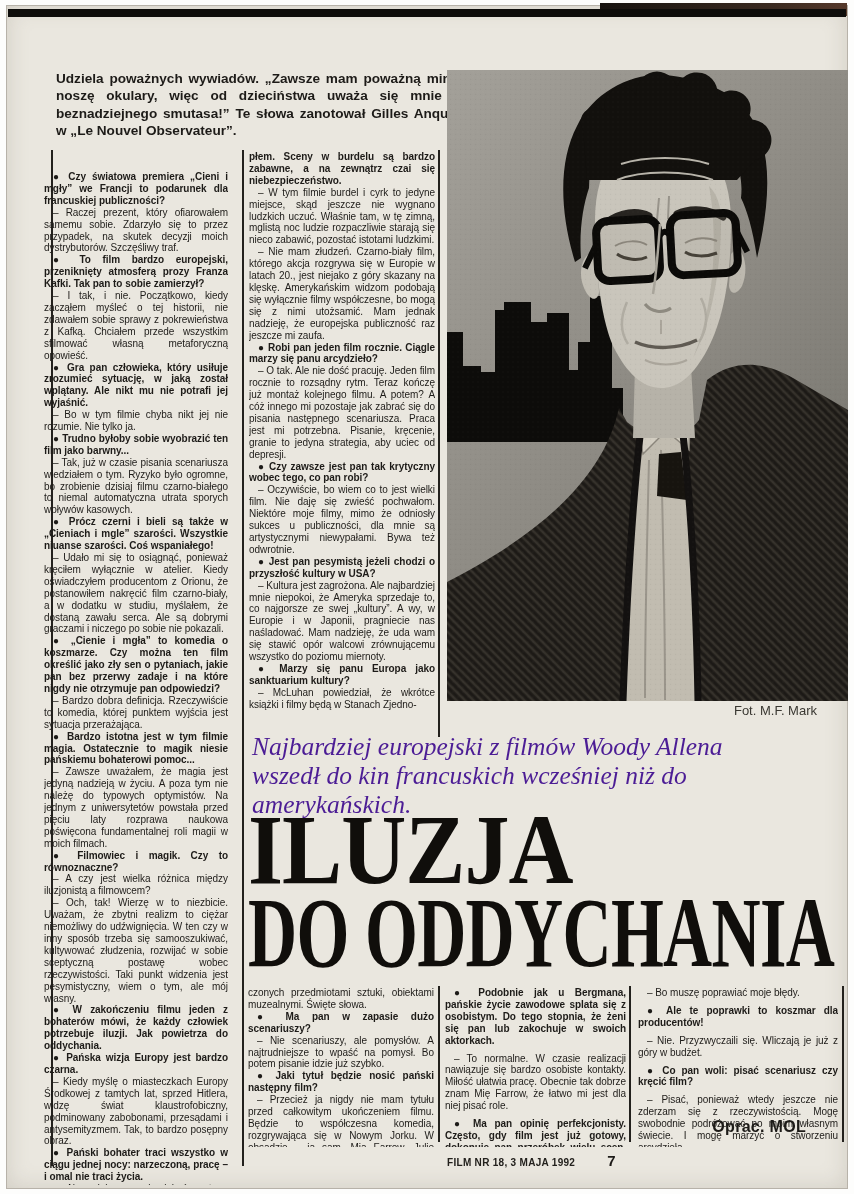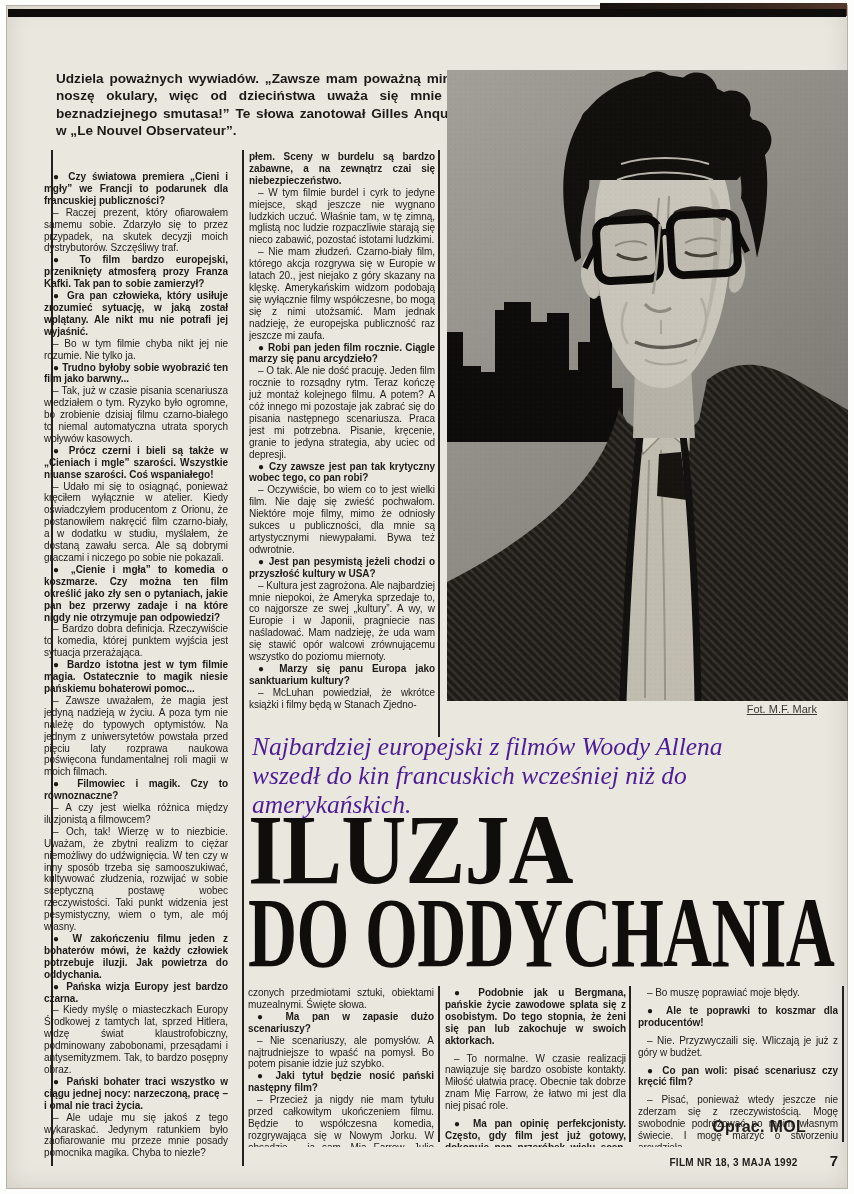--- a/index.html
+++ b/index.html
@@ -30,36 +30,36 @@
   .col .para.cont{text-indent:0;}
   .col.spaced .para{margin-bottom:6px;}
   .col1{left:44px;top:151px;width:184px;height:1014px;margin-top:20px;}
   .col2{left:249px;top:151px;width:186px;height:584px;}
   .bl{left:248px;top:987px;width:186px;height:160px;}
   .bm{left:445px;top:987px;width:181px;height:160px;}
   .br{left:638px;top:987px;width:200px;height:160px;}
 
   .photo{position:absolute;left:447px;top:70px;width:401px;height:631px;display:block;}
   .credit{position:absolute;left:447px;top:703px;width:370px;text-align:right;
-          font-size:11px;color:#3a3832;text-decoration:underline;}
+          font-size:13px;color:#3a3832;}
 
   .subtitle{position:absolute;left:252px;top:732px;width:586px;
             font-family:"Liberation Serif",serif;font-style:italic;
             font-size:25.5px;line-height:29px;color:#4c1d95;}
   .headline{position:absolute;left:248px;top:800px;width:600px;
             font-family:"Liberation Serif",serif;font-weight:bold;color:#100e0b;}
   .hl{position:absolute;left:0;font-size:100px;line-height:1;white-space:nowrap;
       transform-origin:left top;letter-spacing:-1px;}
   .hl1{top:0;transform:scaleX(0.90);}
   .hl2{top:83px;transform:scaleX(0.68);}
 
   .byline{position:absolute;left:638px;top:1118px;width:168px;text-align:right;
           font-weight:bold;font-size:16px;letter-spacing:0.3px;}
   .footer{position:absolute;left:447px;top:1152px;width:391px;display:flex;
-          justify-content:flex-end;align-items:baseline;gap:32px;}
+          align-items:baseline;gap:32px;}
   .footer .issue{font-weight:bold;font-size:10px;letter-spacing:0.3px;color:#23211d;}
   .footer .pagenum{font-weight:bold;font-size:15px;}
 </style>
 </head>
 <body>
 
 <div class="stage">
   <div class="page"></div>
   <div class="topbar-right"></div>
   <div class="topbar"></div>
@@ -70,20 +70,21 @@
   <div class="vrule r-b"></div>
   <div class="vrule r-c1"></div>
   <div class="vrule r-c2"></div>
   <div class="vrule r-d"></div>
   <div class="vrule r-e"></div>
 
   <div class="col col1">
       <p class="para q">● Czy światowa premiera „Cieni i mgły” we Francji to podarunek dla francuskiej publiczności?</p>
       <p class="para a">– Raczej prezent, który ofiarowałem samemu sobie. Zdarzyło się to przez przypadek, na skutek decyzji moich dystrybutorów. Szczęśliwy traf.</p>
       <p class="para q">● To film bardzo europejski, przeniknięty atmosferą prozy Franza Kafki. Tak pan to sobie zamierzył?</p>
+      <p class="para a">– I tak, i nie. Początkowo, kiedy zacząłem myśleć o tej historii, nie zdawałem sobie sprawy z pokrewieństwa z Kafką. Chciałem przede wszystkim sfilmować własną metaforyczną opowieść.</p>
       <p class="para q">● Gra pan człowieka, który usiłuje zrozumieć sytuację, w jaką został wplątany. Ale nikt mu nie potrafi jej wyjaśnić.</p>
       <p class="para a">– Bo w tym filmie chyba nikt jej nie rozumie. Nie tylko ja.</p>
       <p class="para q">● Trudno byłoby sobie wyobrazić ten film jako barwny...</p>
       <p class="para a">– Tak, już w czasie pisania scenariusza wiedziałem o tym. Ryzyko było ogromne, bo zrobienie dzisiaj filmu czarno-białego to niemal automatyczna utrata sporych wpływów kasowych.</p>
       <p class="para q">● Prócz czerni i bieli są także w „Cieniach i mgle” szarości. Wszystkie niuanse szarości. Coś wspaniałego!</p>
       <p class="para a">– Udało mi się to osiągnąć, ponieważ kręciłem wyłącznie w atelier. Kiedy oświadczyłem producentom z Orionu, że postanowiłem nakręcić film czarno-biały, a w dodatku w studiu, myślałem, że dostaną zawału serca. Ale są dobrymi graczami i niczego po sobie nie pokazali.</p>
       <p class="para q">● „Cienie i mgła” to komedia o koszmarze. Czy można ten film określić jako zły sen o pytaniach, jakie pan bez przerwy zadaje i na które nigdy nie otrzymuje pan odpowiedzi?</p>
       <p class="para a">– Bardzo dobra definicja. Rzeczywiście to komedia, której punktem wyjścia jest sytuacja przerażająca.</p>
       <p class="para q">● Bardzo istotna jest w tym filmie magia. Ostatecznie to magik niesie pańskiemu bohaterowi pomoc...</p>
       <p class="para a">– Zawsze uważałem, że magia jest jedyną nadzieją w życiu. A poza tym nie należę do typowych optymistów. Na jednym z uniwersytetów powstała przed pięciu laty rozprawa naukowa poświęcona fundamentalnej roli magii w moich filmach.</p>

